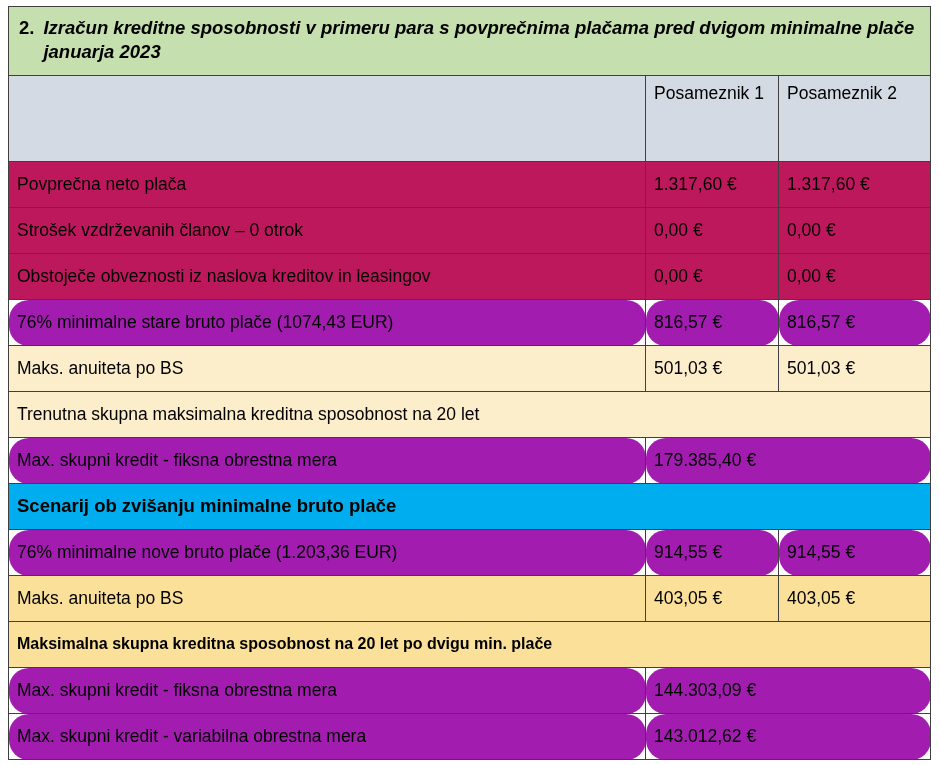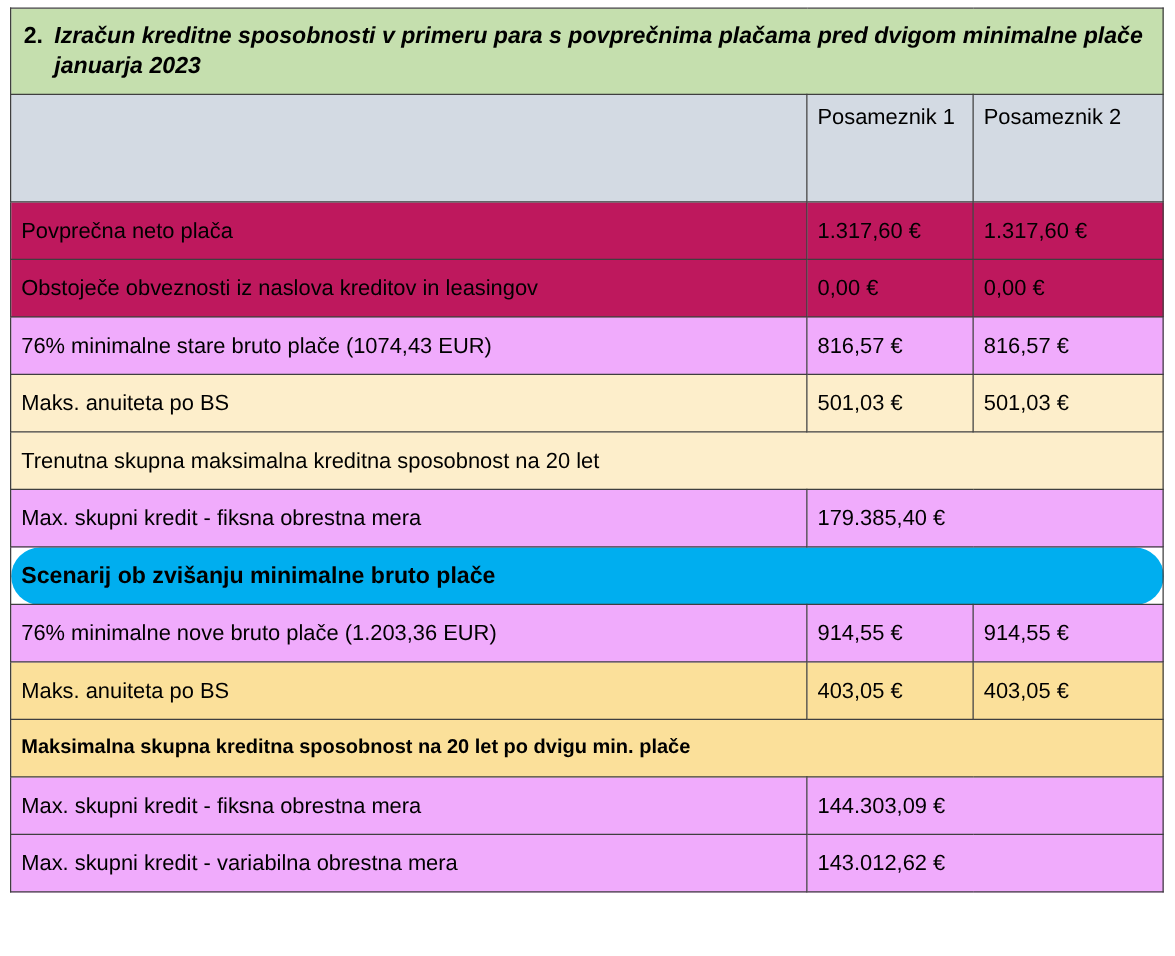--- a/index.html
+++ b/index.html
@@ -70,35 +70,34 @@
     height: 74px;
     vertical-align: top;
     padding-top: 6px;
   }
   tr.header-row td.hdr-label { background: #d3dae3; }
 
   
   tr.gray td { background: #be185d; height: 36px; }
 
   
-  tr.white td { background: #f0abfc; height: 36px; }
+  tr.white td { background: #a21caf; height: 36px; border-radius: 20px; }
 
   
   tr.cream td { background: #fdeecb; height: 36px; }
 
   
   tr.gold td { background: #fbe09a; height: 36px; }
 
   
   tr.blue td {
     background: #00aeef;
     height: 36px;
     font-weight: bold;
     font-size: 18.5px;
-    border-radius: 23px;
   }
 
   
   tr.gold td.bold-banner {
     font-weight: bold;
     font-size: 16px;
   }
 
   td.num { white-space: nowrap; }
 </style>
@@ -127,20 +126,25 @@
       <tr class="header-row">
         <td class="hdr-label"></td>
         <td>Posameznik 1</td>
         <td>Posameznik 2</td>
       </tr>
 
     <tr class="gray">
           <td>Povprečna neto plača</td>
           <td class="num">1.317,60 €</td>
           <td class="num">1.317,60 €</td>
+        </tr>
+        <tr class="gray">
+          <td>Strošek vzdrževanih članov – 0 otrok</td>
+          <td class="num">0,00 €</td>
+          <td class="num">0,00 €</td>
         </tr>
         <tr class="gray">
           <td>Obstoječe obveznosti iz naslova kreditov in leasingov</td>
           <td class="num">0,00 €</td>
           <td class="num">0,00 €</td>
         </tr>
         <tr class="white">
           <td>76% minimalne stare bruto plače (1074,43 EUR)</td>
           <td class="num">816,57 €</td>
           <td class="num">816,57 €</td>

